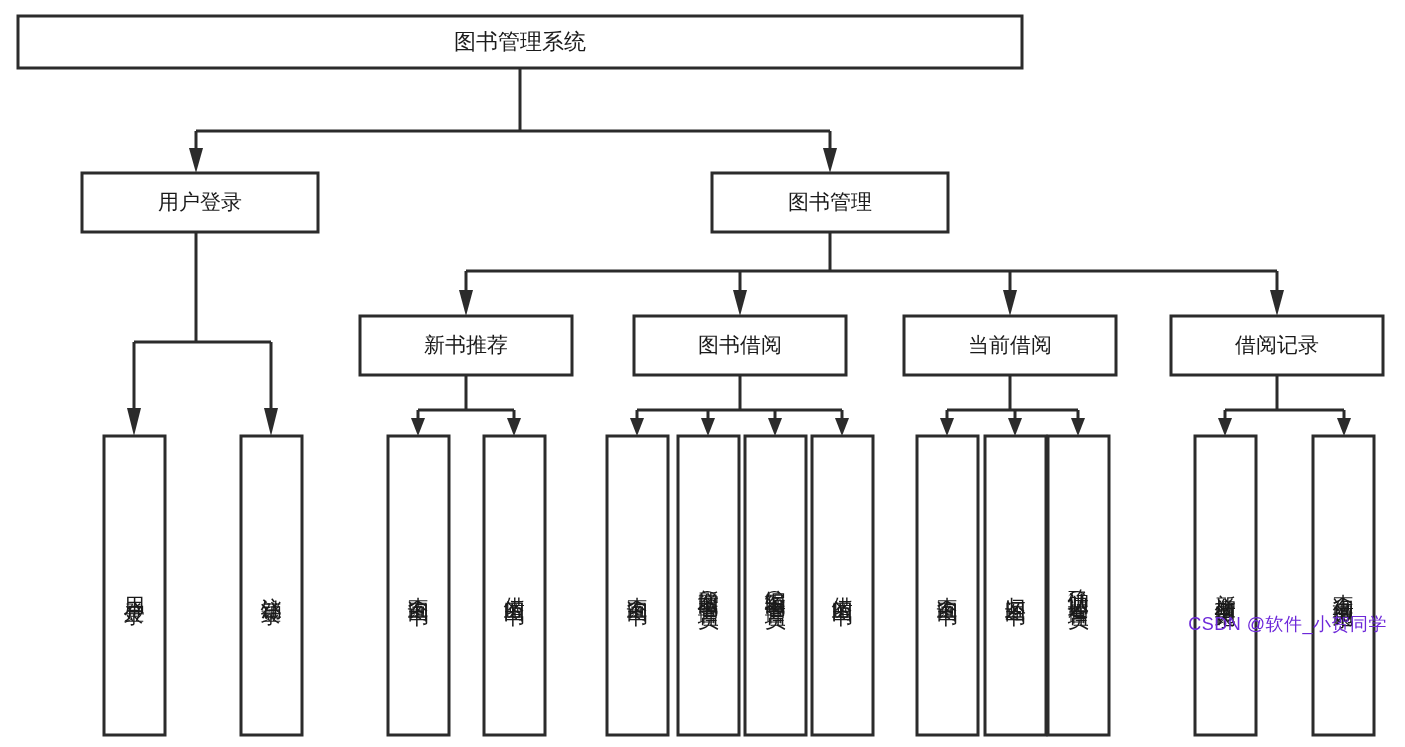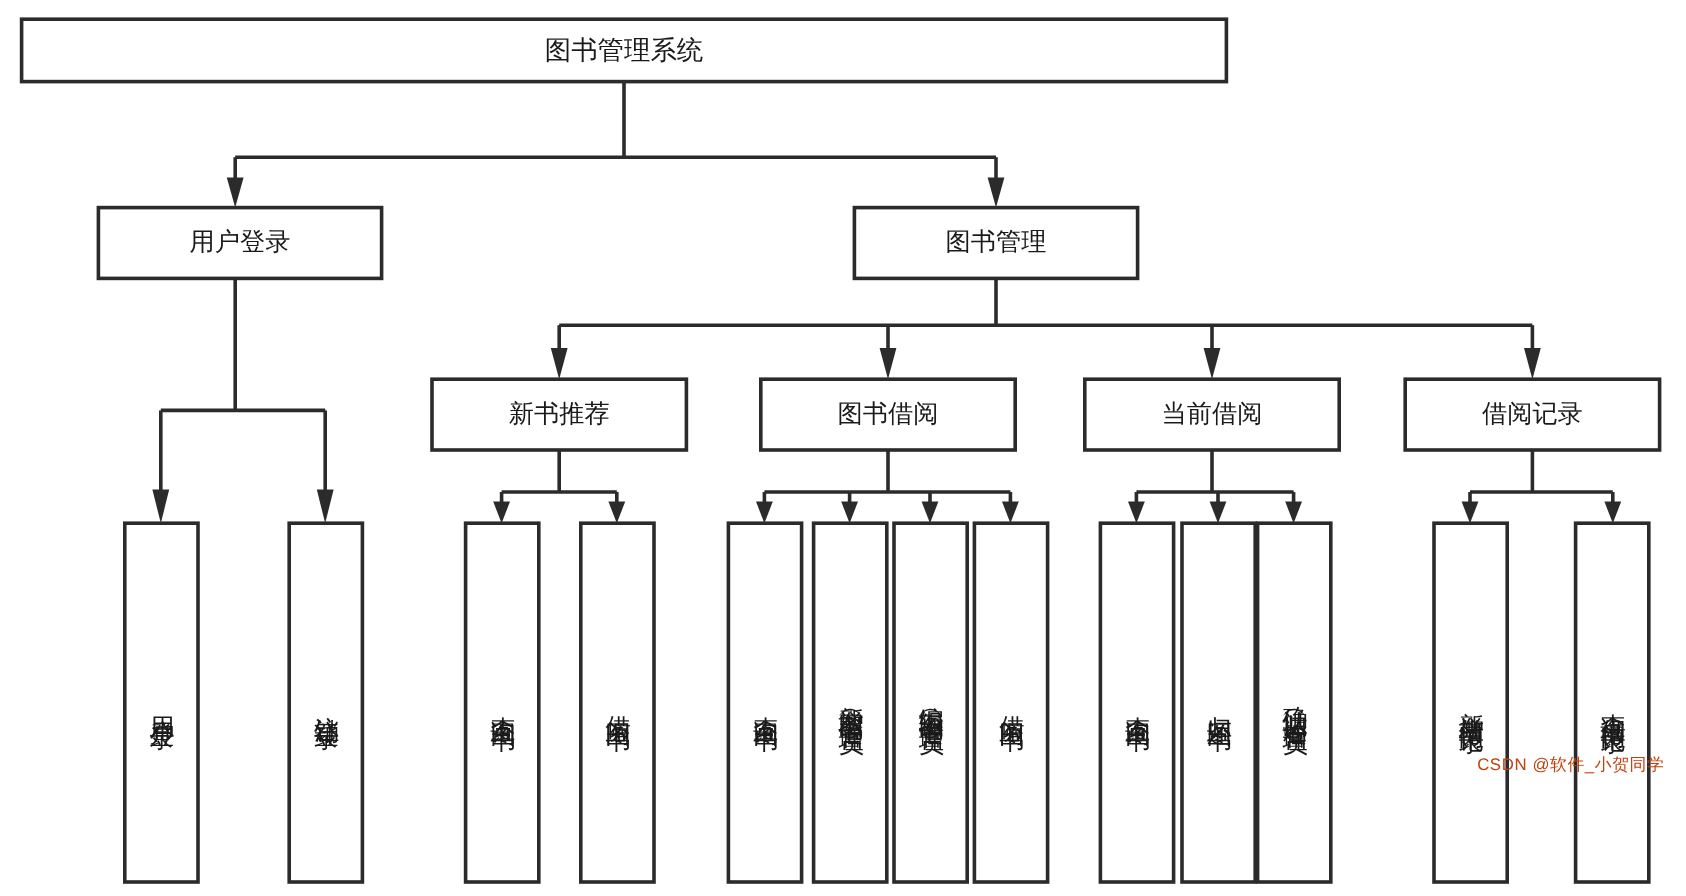--- a/index.html
+++ b/index.html
@@ -77,24 +77,24 @@
     color: #1a1a1a;
     writing-mode: vertical-rl;
     text-orientation: upright;
     letter-spacing: 3px;
     white-space: nowrap;
     box-sizing: border-box;
   }
   .watermark {
     position: absolute;
     right: 18px;
-    bottom: 0;
-    font-family: "Liberation Sans", "DejaVu Sans", sans-serif;
-    font-size: 14px;
-    color: #c2410c;
+    bottom: 11px;
+    font-family: "Liberation Sans", "DejaVu Sans", sans-serif;
+    font-size: 18px;
+    color: #6d28d9;
     letter-spacing: 0.5px;
     user-select: none;
     pointer-events: none;
     white-space: nowrap;
   }
 </style>
 </head>
 <body>
 
 <div id="diagram-root">

